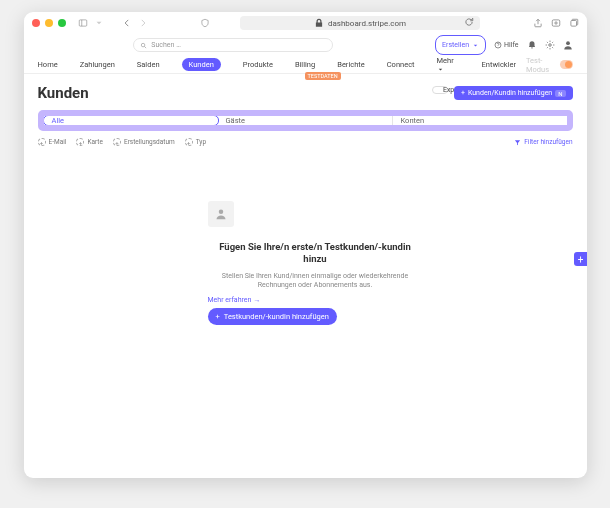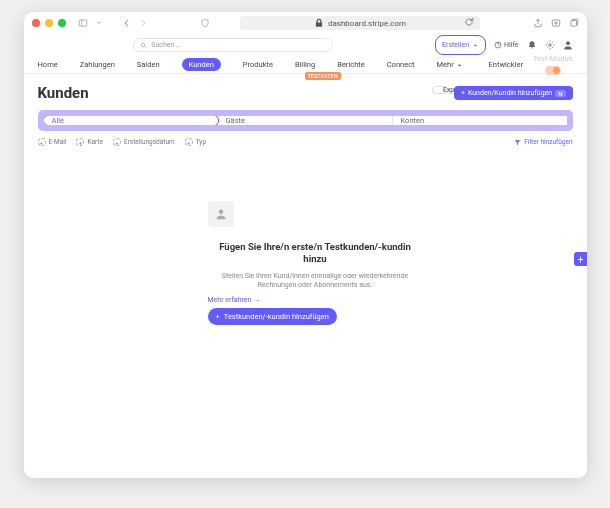--- a/index.html
+++ b/index.html
@@ -83,21 +83,21 @@
     border-bottom:1px solid #eee;
     font-size:7.5px; color:#444;
     gap:22px;
     position:relative;
   }
   .nav-item { cursor:pointer; position:relative; }
   .nav-item.active {
     background:#635bff; color:#fff; padding:2px 7px; border-radius:8px;
   }
   .nav-right { margin-left:auto; display:flex; align-items:center; gap:10px;}
-  .testmode { color:#ccc; display:flex;align-items:center;gap:3px;flex-direction:column;}
+  .testmode { color:#ccc; display:flex;align-items:center;gap:3px;}
   .toggle {
     width:16px;height:9px;background:#fbceb5;border-radius:5px;position:relative;
   }
   .toggle::after{content:'';position:absolute;right:1px;top:1px;width:7px;height:7px;background:#ff9d5c;border-radius:50%;}
   .testdaten-badge {
     position:absolute; top:16px; left:281px;
     background:#f5925e; color:#fff; font-size:5.5px; padding:1px 3px; border-radius:2px;
     z-index:5;
   }
 

